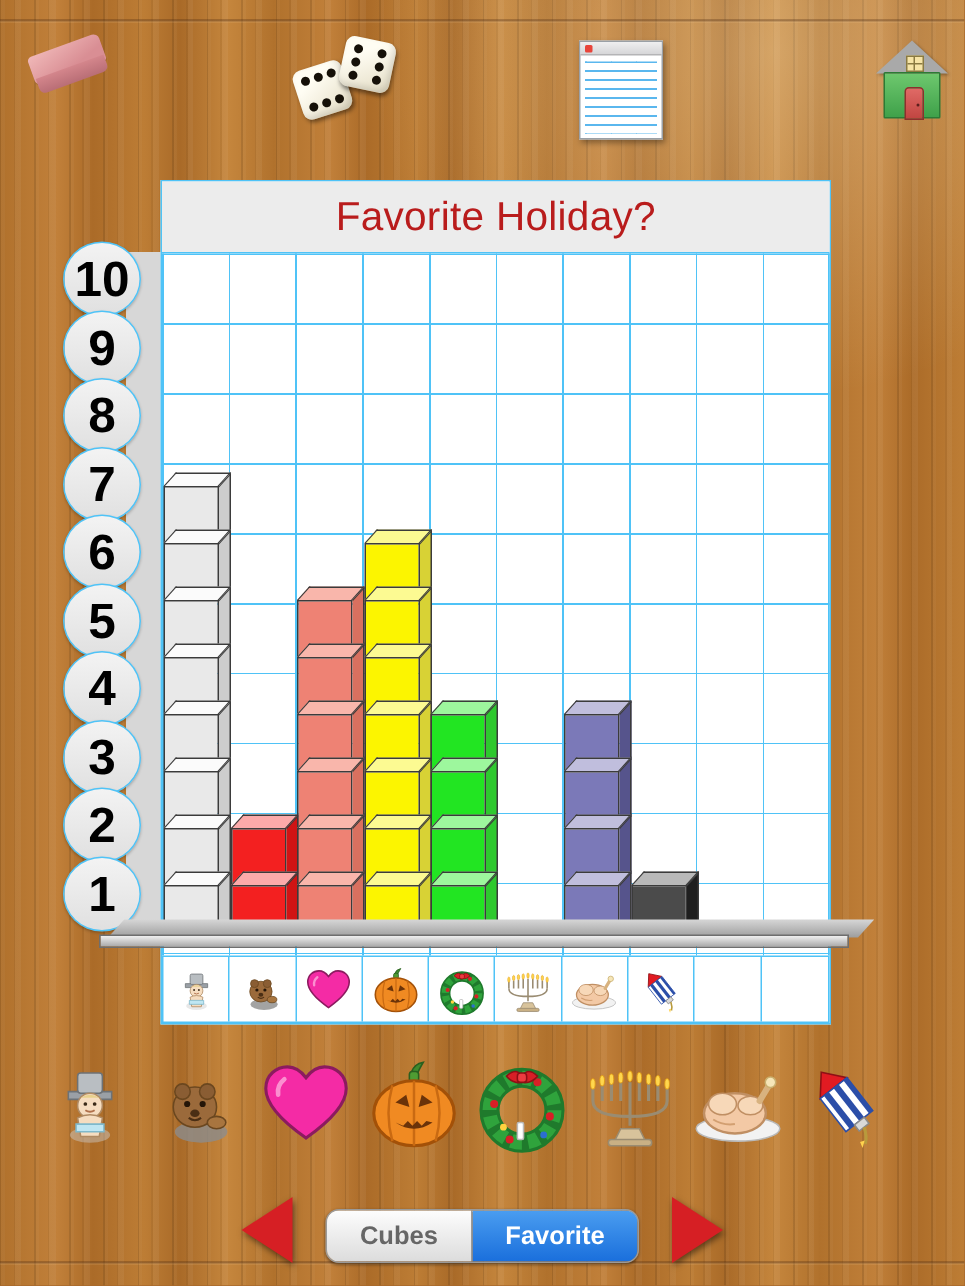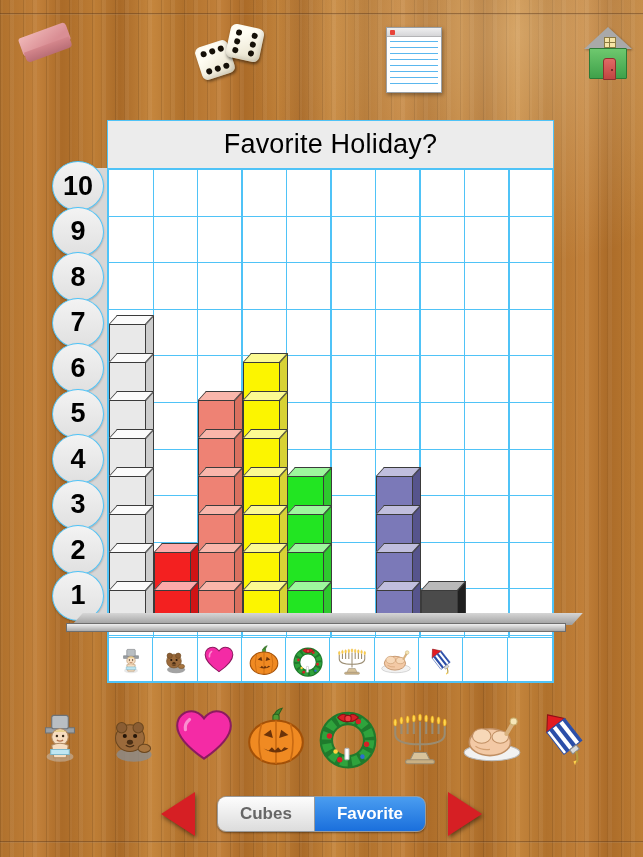--- a/index.html
+++ b/index.html
@@ -158,47 +158,47 @@
     left: 107px; top: 120px;
     width: 447px; height: 563px;
     background: #fff;
     border: 1px solid #4fc3f7;
   }
   .chart-title {
     height: 48px;
     background: #ececec;
     border-bottom: 1px solid #4fc3f7;
     display: flex; align-items: center; justify-content: center;
-    font-size: 27px; color: #000000; letter-spacing: 0.2px;
+    font-size: 27px; color: #b91c1c; letter-spacing: 0.2px;
   }
   .grid-area {
     position: absolute;
     left: 0; top: 48px;
     width: 445px; height: 513px;
     background:
       repeating-linear-gradient(90deg, #4fc3f7 0 1px, transparent 1px 44.5px),
       repeating-linear-gradient(180deg, #4fc3f7 0 1px, transparent 1px 46.6px),
       #fff;
   }
   .grid-area::after {
     content: ""; position: absolute; right: 0; top: 0; width: 1px; height: 100%;
     background: #4fc3f7;
   }
 
   
   .yaxis { position: absolute; left: 42px; top: 161px; width: 60px; }
   .ybadge {
     position: absolute;
-    left: 10px;
+    left: 0;
     width: 52px; height: 50px;
     background: linear-gradient(180deg, #f3f3f3, #e0e0e0);
     border: 1px solid #4fc3f7;
     border-radius: 50%;
     display: flex; align-items: center; justify-content: center;
-    font-size: 27px; font-weight: bold; color: #000;
+    font-size: 33px; font-weight: bold; color: #000;
     box-shadow: 0 1px 2px rgba(0,0,0,0.25);
   }
 
   
   .axis-strip {
     position: absolute;
     left: 84px; top: 168px;
     width: 24px; height: 452px;
     background: #d7d7d7;
   }
@@ -282,21 +282,21 @@
   .pal-item {
     width: 72px; height: 88px;
     display: flex; align-items: center; justify-content: center;
   }
 
   
   .bottom-bar {
     position: absolute;
     left: 0; top: 786px;
     width: 643px; height: 56px;
-    display: flex; align-items: center; justify-content: center;
+    display: flex; align-items: flex-end; justify-content: center;
     gap: 22px;
   }
   .nav-arrow {
     width: 0; height: 0;
     filter: drop-shadow(1px 2px 2px rgba(0,0,0,0.5));
     cursor: pointer;
   }
   .nav-arrow.left {
     border-top: 22px solid transparent;
     border-bottom: 22px solid transparent;

